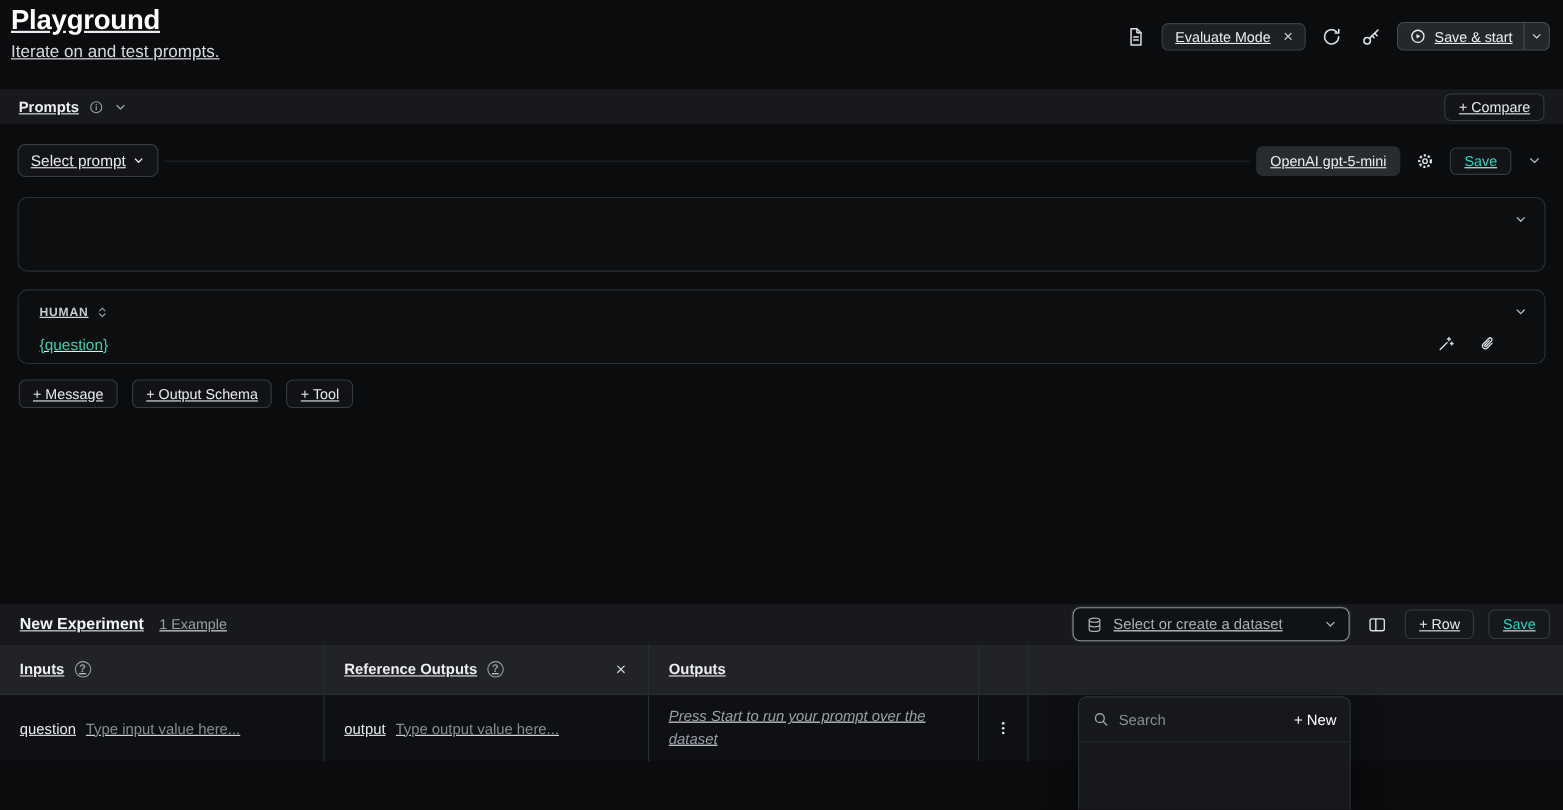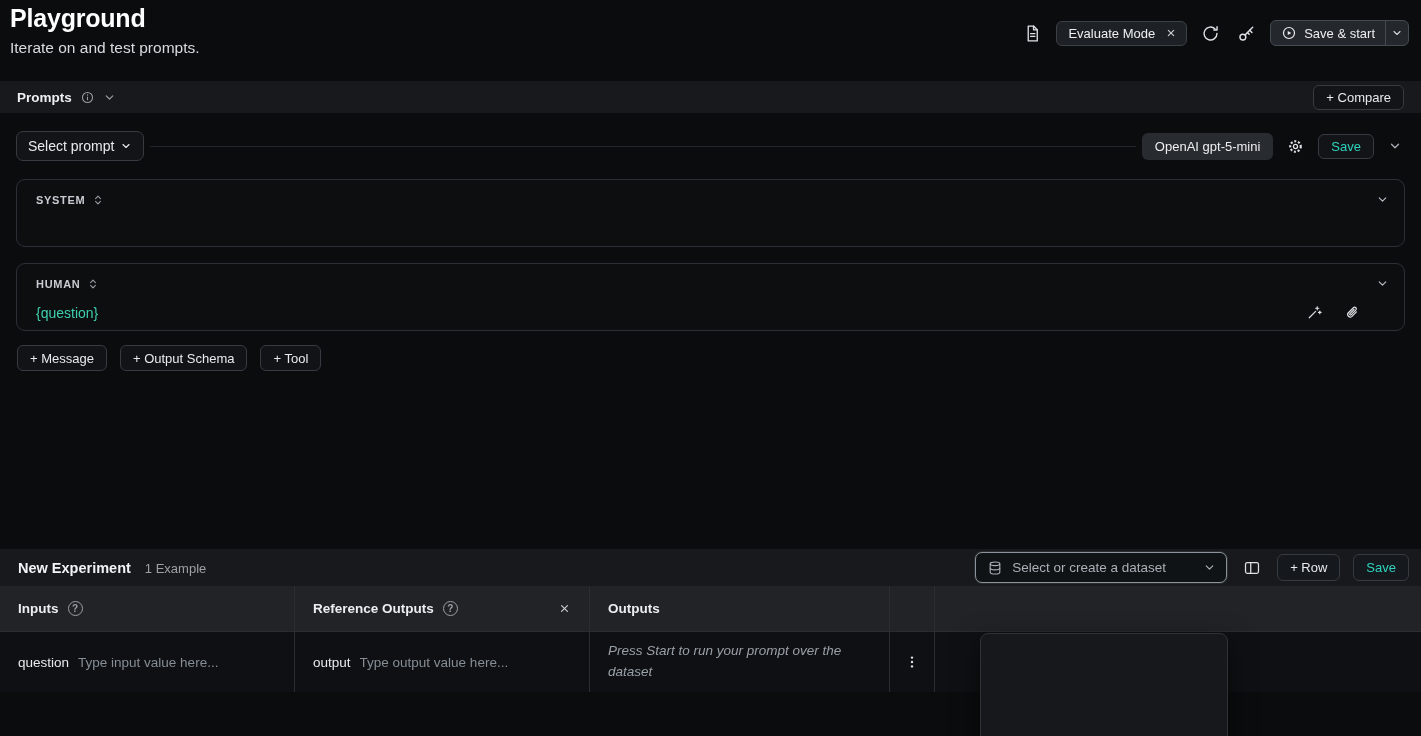--- a/index.html
+++ b/index.html
@@ -5,21 +5,21 @@
   * { margin:0; padding:0; box-sizing:border-box; }
   html,body { width:1421px; height:736px; }
   body {
     background:#0b0c0e; color:#e8eaed;
     font-family:"Liberation Sans", sans-serif;
     overflow:hidden;
   }
   svg { flex-shrink:0; display:block; }
   button { font-family:inherit; cursor:pointer; }
 
-  .app { position:relative; display:flex; flex-direction:column; height:692px; }
+  .app { position:relative; display:flex; flex-direction:column; height:692px;text-decoration:underline; }
 
   
   .top-header { height:81px; padding:4px 12px 0 10px; display:flex; justify-content:space-between; }
   .page-title { font-size:25px; font-weight:700; letter-spacing:-0.2px; color:#ffffff; }
   .page-subtitle { font-size:15.5px; color:#d8dbde; margin-top:6px; }
   .header-right { display:flex; align-items:center; gap:11px; margin-top:15px; height:28px; color:#e4e6e9; }
   .icon-btn { background:none; border:none; color:#dfe2e5; padding:3px; display:inline-flex; align-items:center; justify-content:center; border-radius:5px; }
   .chip { display:inline-flex; align-items:center; gap:9px; border:1px solid #3c4147; background:#1d2125; height:25px; padding:0 8px 0 11px; border-radius:6px; font-size:13px; color:#eceef0; }
   .chip-close { background:none; border:none; color:#cdd1d6; display:inline-flex; padding:1px; }
   .split { display:inline-flex; align-items:stretch; border:1px solid #454b52; border-radius:6px; overflow:hidden; background:#24282d; height:26px; }
@@ -198,29 +198,20 @@
         <svg width="14" height="14" viewBox="0 0 20 20" fill="none" stroke="currentColor" stroke-width="1.8" stroke-linecap="round" stroke-linejoin="round">
             <polyline points="5 7.5 10 12.5 15 7.5"></polyline>
           </svg>
       </button>
     </div>
   </div>
 
   <div class="messages">
 
     <section class="message-block">
-      <div class="msg-head">
-        <span class="role-label">SYSTEM</span>
-        <span class="muted-ic">
-          <svg width="12" height="14" viewBox="0 0 20 20" fill="none" stroke="currentColor" stroke-width="1.8" stroke-linecap="round" stroke-linejoin="round">
-              <polyline points="6 7.6 10 3.6 14 7.6"></polyline>
-              <polyline points="6 12.4 10 16.4 14 12.4"></polyline>
-            </svg>
-        </span>
-      </div>
       <button class="msg-chevron">
         <svg width="13" height="13" viewBox="0 0 20 20" fill="none" stroke="currentColor" stroke-width="1.8" stroke-linecap="round" stroke-linejoin="round">
             <polyline points="5 7.5 10 12.5 15 7.5"></polyline>
           </svg>
       </button>
     </section>
 
     <section class="message-block">
       <div class="msg-head">
         <span class="role-label">HUMAN</span>
@@ -337,15 +328,23 @@
               <circle cx="10" cy="10" r="1.5"></circle>
               <circle cx="10" cy="15.5" r="1.5"></circle>
             </svg>
         </button>
       </div>
       <div class="t-cell c-rest"></div>
     </div>
   </div>
 
   <div class="dataset-dropdown">
+    <div class="dd-search">
+      <svg width="16" height="16" viewBox="0 0 20 20" fill="none" stroke="currentColor" stroke-width="1.6" stroke-linecap="round">
+          <circle cx="8.6" cy="8.6" r="5"></circle>
+          <line x1="12.4" y1="12.4" x2="16.3" y2="16.3"></line>
+        </svg>
+      <input placeholder="Search" style="">
+      <button class="dd-new">+ New</button>
+    </div>
   </div>
 
 </div>
 
 </body></html>

